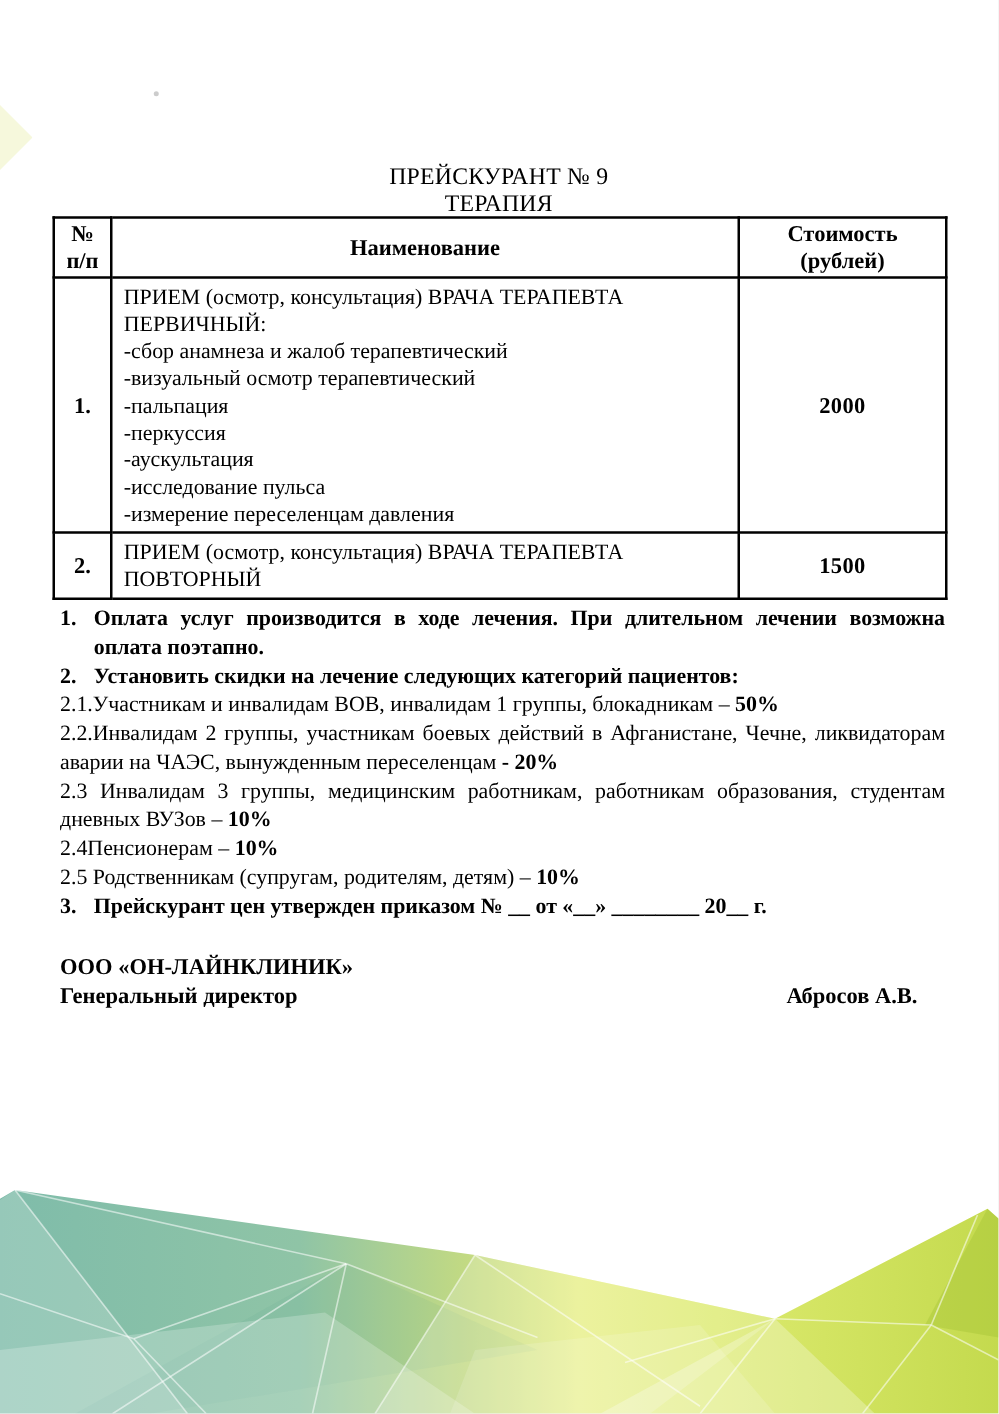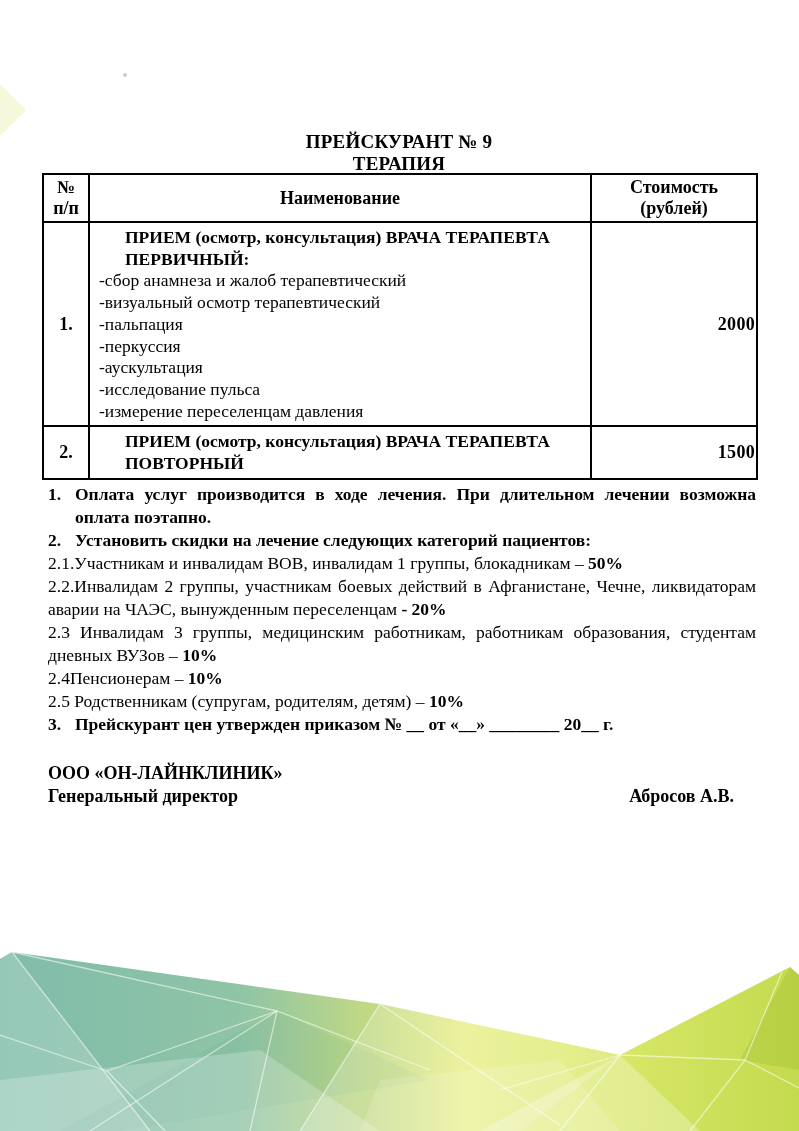--- a/index.html
+++ b/index.html
@@ -2,40 +2,40 @@
 <html><head>
 <meta charset="utf-8">
 <style>
   html,body{margin:0;padding:0;background:#e8e8e8;}
   .page{
     position:relative;width:799px;height:1131px;background:#ffffff;overflow:hidden;
     font-family:"Liberation Serif","DejaVu Serif",serif;color:#000;margin:0 auto;
   }
   .doc-title{
     position:absolute;top:131px;left:42px;width:714px;text-align:center;
-    font-weight:bold;font-size:19px;line-height:21.5px;letter-spacing:.2px;
+    font-weight:normal;font-size:19px;line-height:21.5px;letter-spacing:.2px;
   }
   table.price{
     position:absolute;top:173px;left:42px;width:714px;
     border-collapse:collapse;table-layout:fixed;
   }
   .price th,.price td{border:2px solid #000;}
   .price th{
     font-size:18px;font-weight:bold;text-align:center;vertical-align:middle;
     line-height:21px;padding:2px 3px;
   }
   td.c-num{
     text-align:center;vertical-align:middle;font-weight:bold;font-size:18px;
   }
   td.c-name{
     padding:4px 9px 3px 9px;vertical-align:top;font-size:17.5px;line-height:21.7px;
   }
-  .svc-title{font-weight:bold;margin-left:26px;}
+  .svc-title{font-weight:normal;}
   td.c-price{
-    text-align:right;vertical-align:middle;font-weight:bold;font-size:18px;letter-spacing:.3px;
+    text-align:center;vertical-align:middle;font-weight:bold;font-size:18px;letter-spacing:.3px;
   }
   .notes{
     position:absolute;top:483px;left:48px;width:708px;
     font-size:17.5px;line-height:23px;
   }
   .note{position:relative;}
   .note.hang{padding-left:27px;}
   .note .nnum{position:absolute;left:0;top:0;}
   .note.bold{font-weight:bold;}
   .note.just{text-align:justify;}

